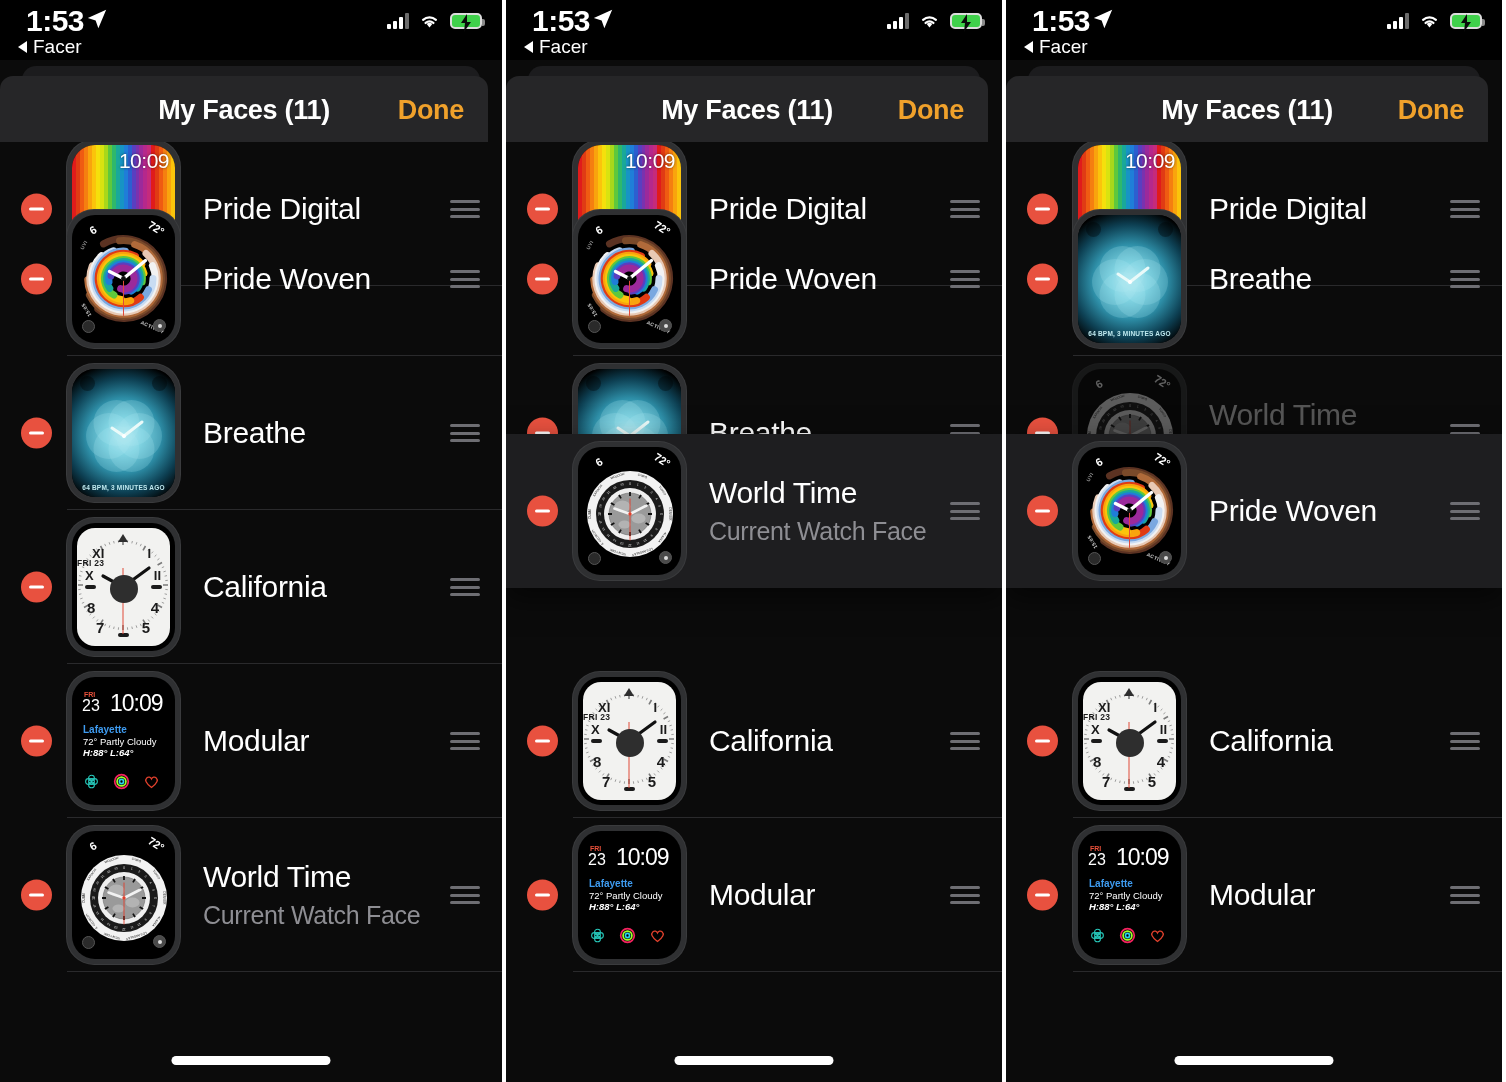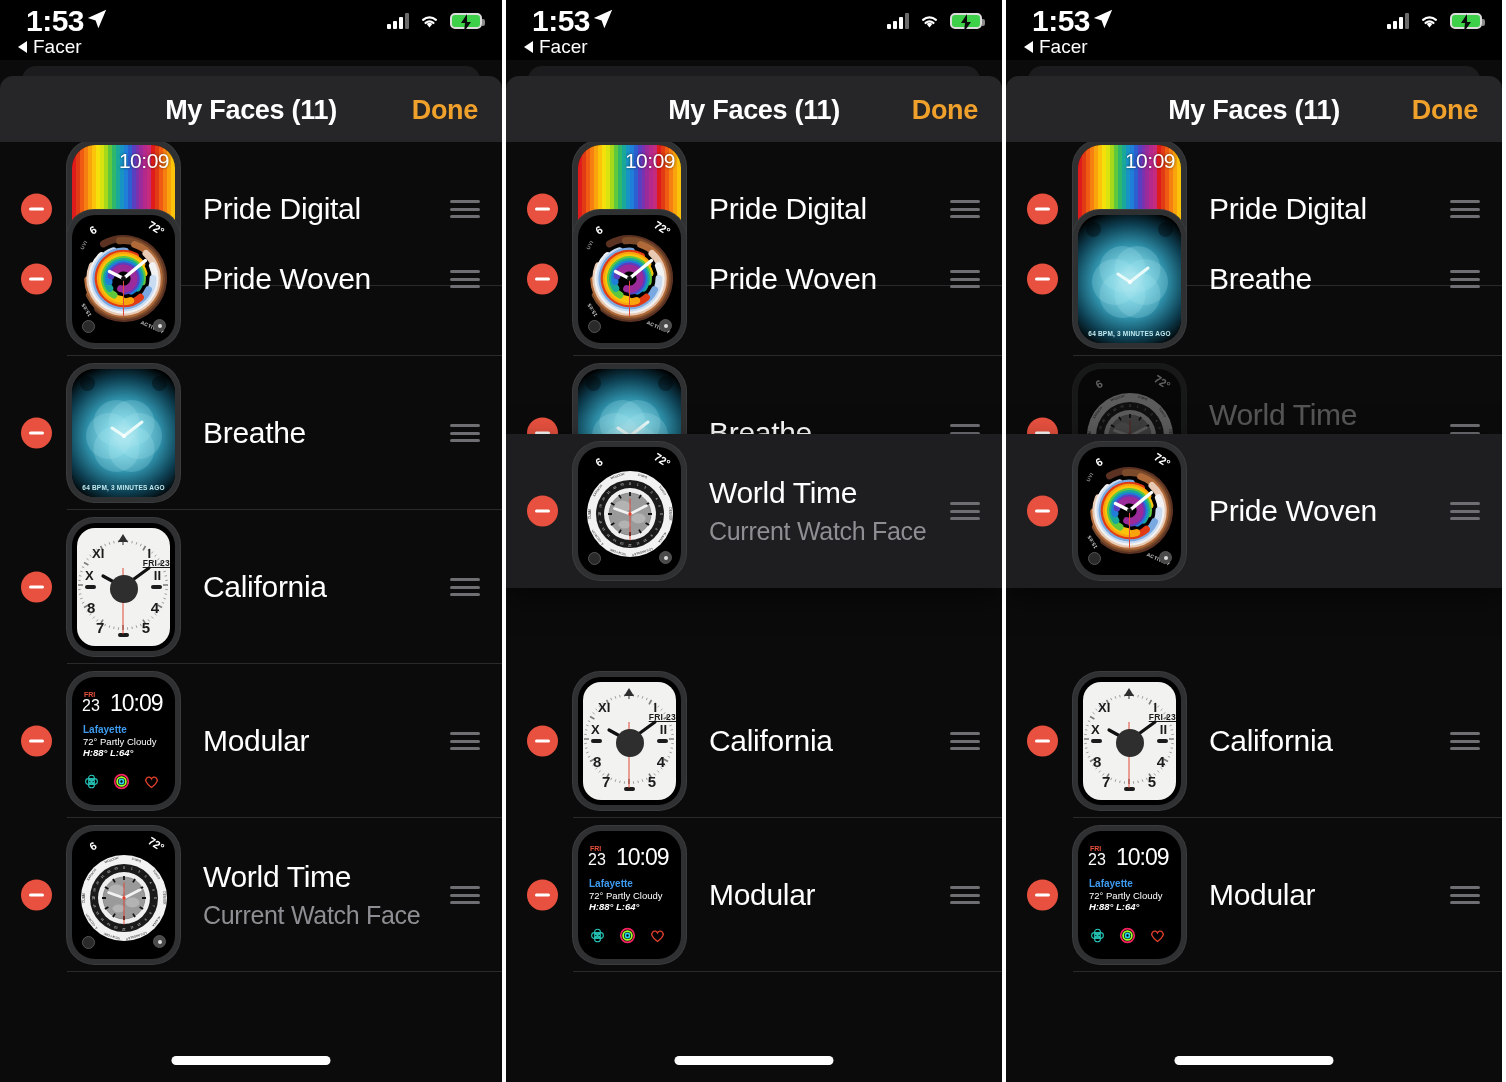--- a/index.html
+++ b/index.html
@@ -69,21 +69,21 @@
   }
 
   
   .sheet-behind{
     position:absolute; left:22px; right:22px; top:66px; height:40px;
     background:#1c1c1e; border-radius:14px 14px 0 0; z-index:5;
   }
 
   
   .navbar{
-    position:absolute; left:0; right:0; top:76px; height:66px;
+    position:absolute; left:0; right:14px; top:76px; height:66px;
     background:#262628;
     border-radius:13px 13px 0 0;
     z-index:30;
   }
   .nav-title{
     position:absolute; left:0; right:0; top:19px;
     text-align:center; color:#fff; font-size:27px; font-weight:600;
     letter-spacing:-0.3px;
   }
   .nav-done{
@@ -196,22 +196,22 @@
     position:absolute; left:0; right:0; bottom:6px; text-align:center;
     color:#bfe9ef; font-size:6.5px; font-weight:700; letter-spacing:.2px;
   }
   
   .ca-face{
     position:absolute; left:5px; top:5px; right:5px; bottom:5px;
     background:#f2f2f0; border-radius:18px;
   }
   .ca-num{ position:absolute; color:#1b1b1b; font-weight:600; }
   .ca-date{
-    position:absolute; left:0; right:0; top:30px; text-align:right;
-    color:#1b1b1b; font-size:8.5px; font-weight:700; letter-spacing:.3px;text-decoration:underline;
+    position:absolute; left:0; right:0; top:30px; text-align:left;
+    color:#1b1b1b; font-size:8.5px; font-weight:700; letter-spacing:.3px;
   }
   .ca-crown{
     position:absolute; left:50%; top:52%; transform:translate(-50%,-50%);
     width:28px; height:28px; border-radius:50%; background:#2e2e2e;
   }
   
   .md-fri{ position:absolute; left:12px; top:14px; color:#e8503a; font-size:7px; font-weight:700; }
   .md-23{ position:absolute; left:10px; top:20px; color:#fff; font-size:16px; font-weight:500; }
   .md-time{ position:absolute; left:38px; top:13px; color:#fff; font-size:23px; font-weight:500; letter-spacing:-1px; }
   .md-city{ position:absolute; left:11px; top:47px; color:#3e9bf0; font-size:10px; font-weight:700; }

